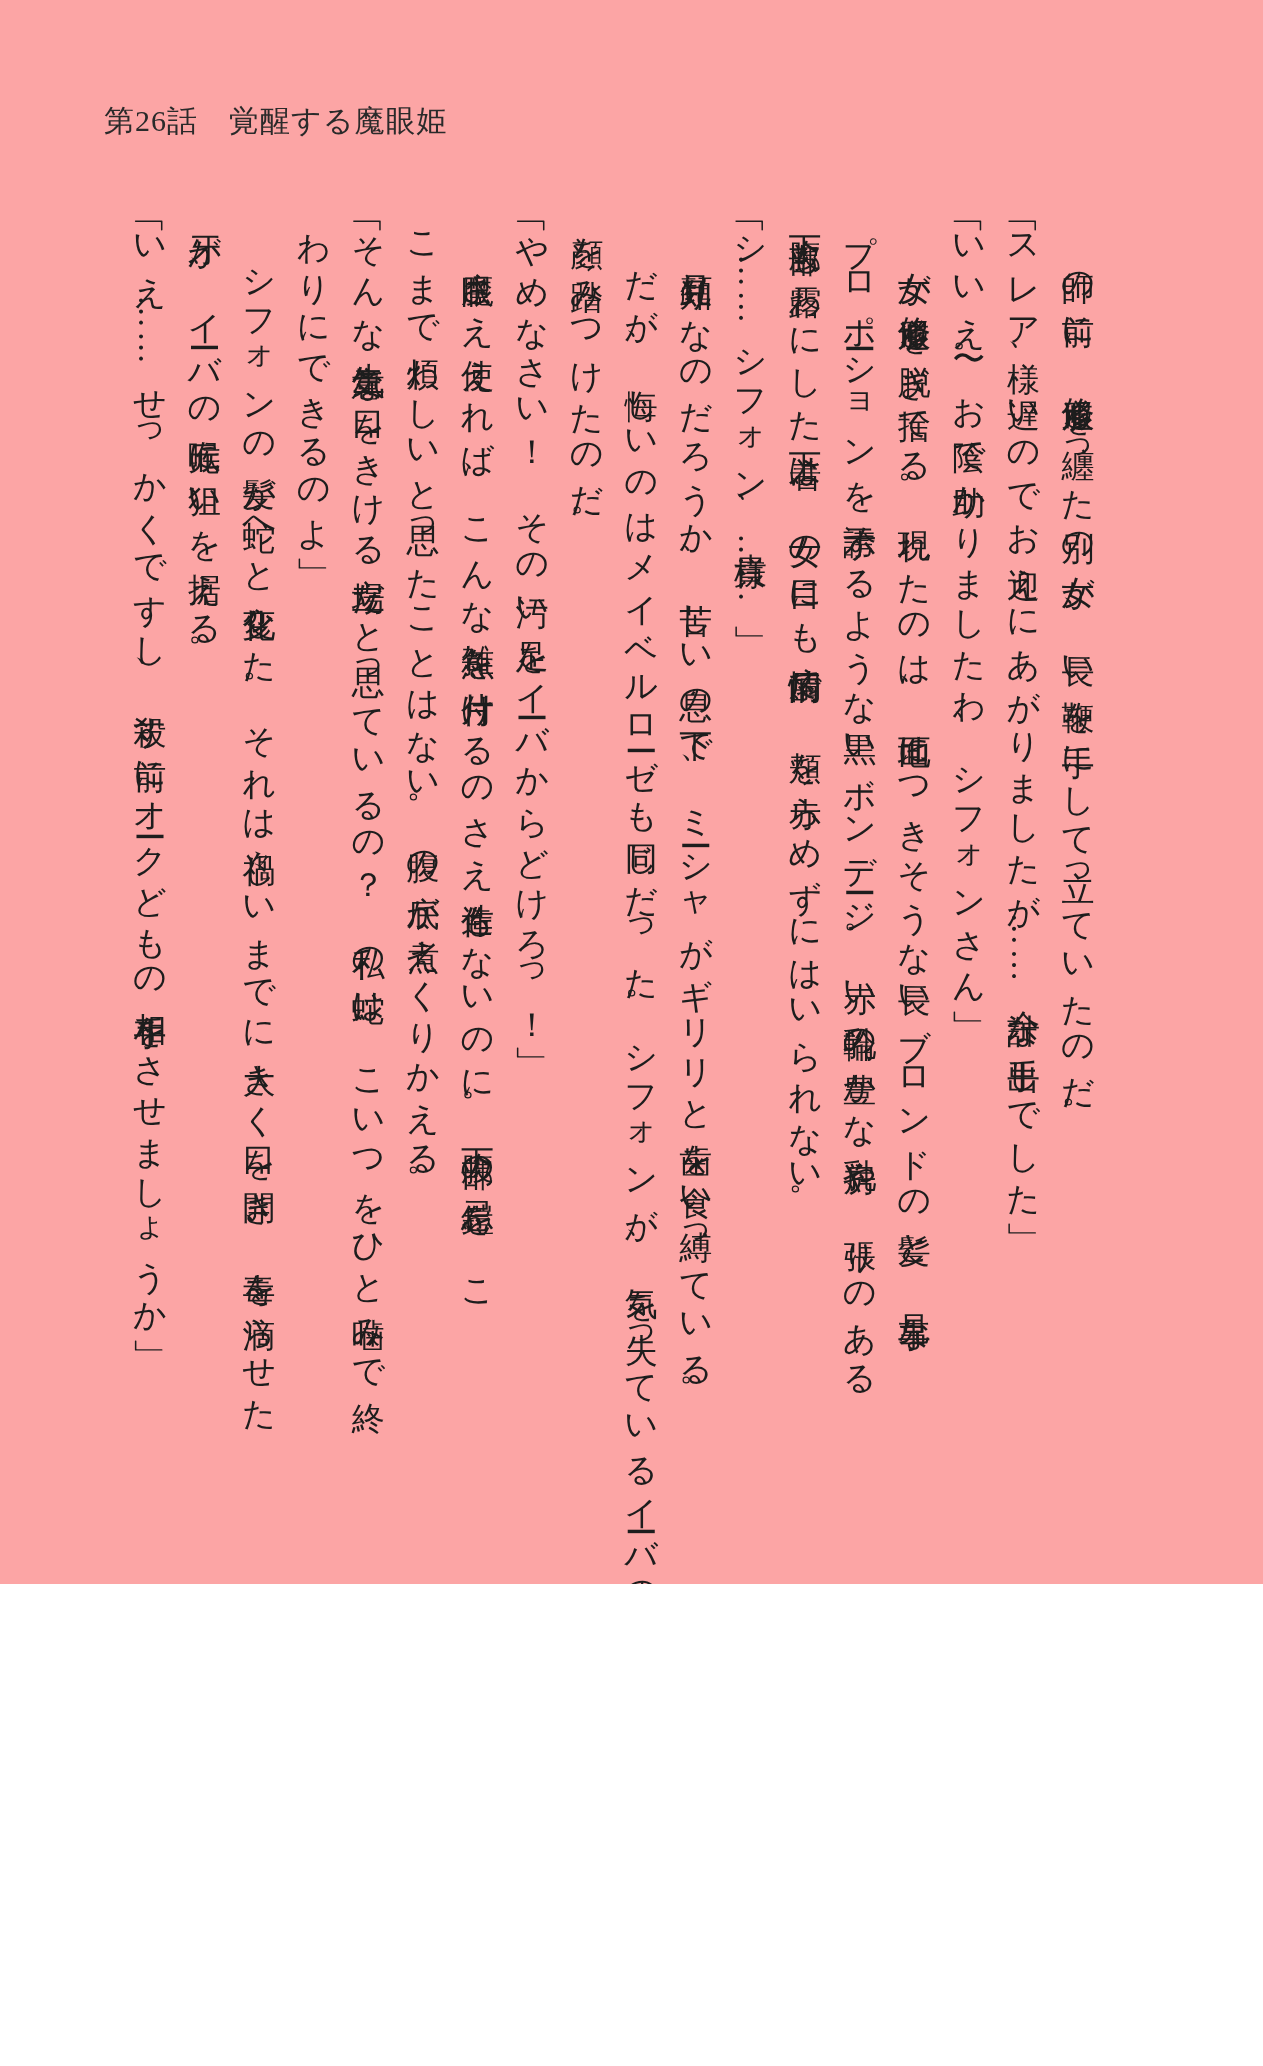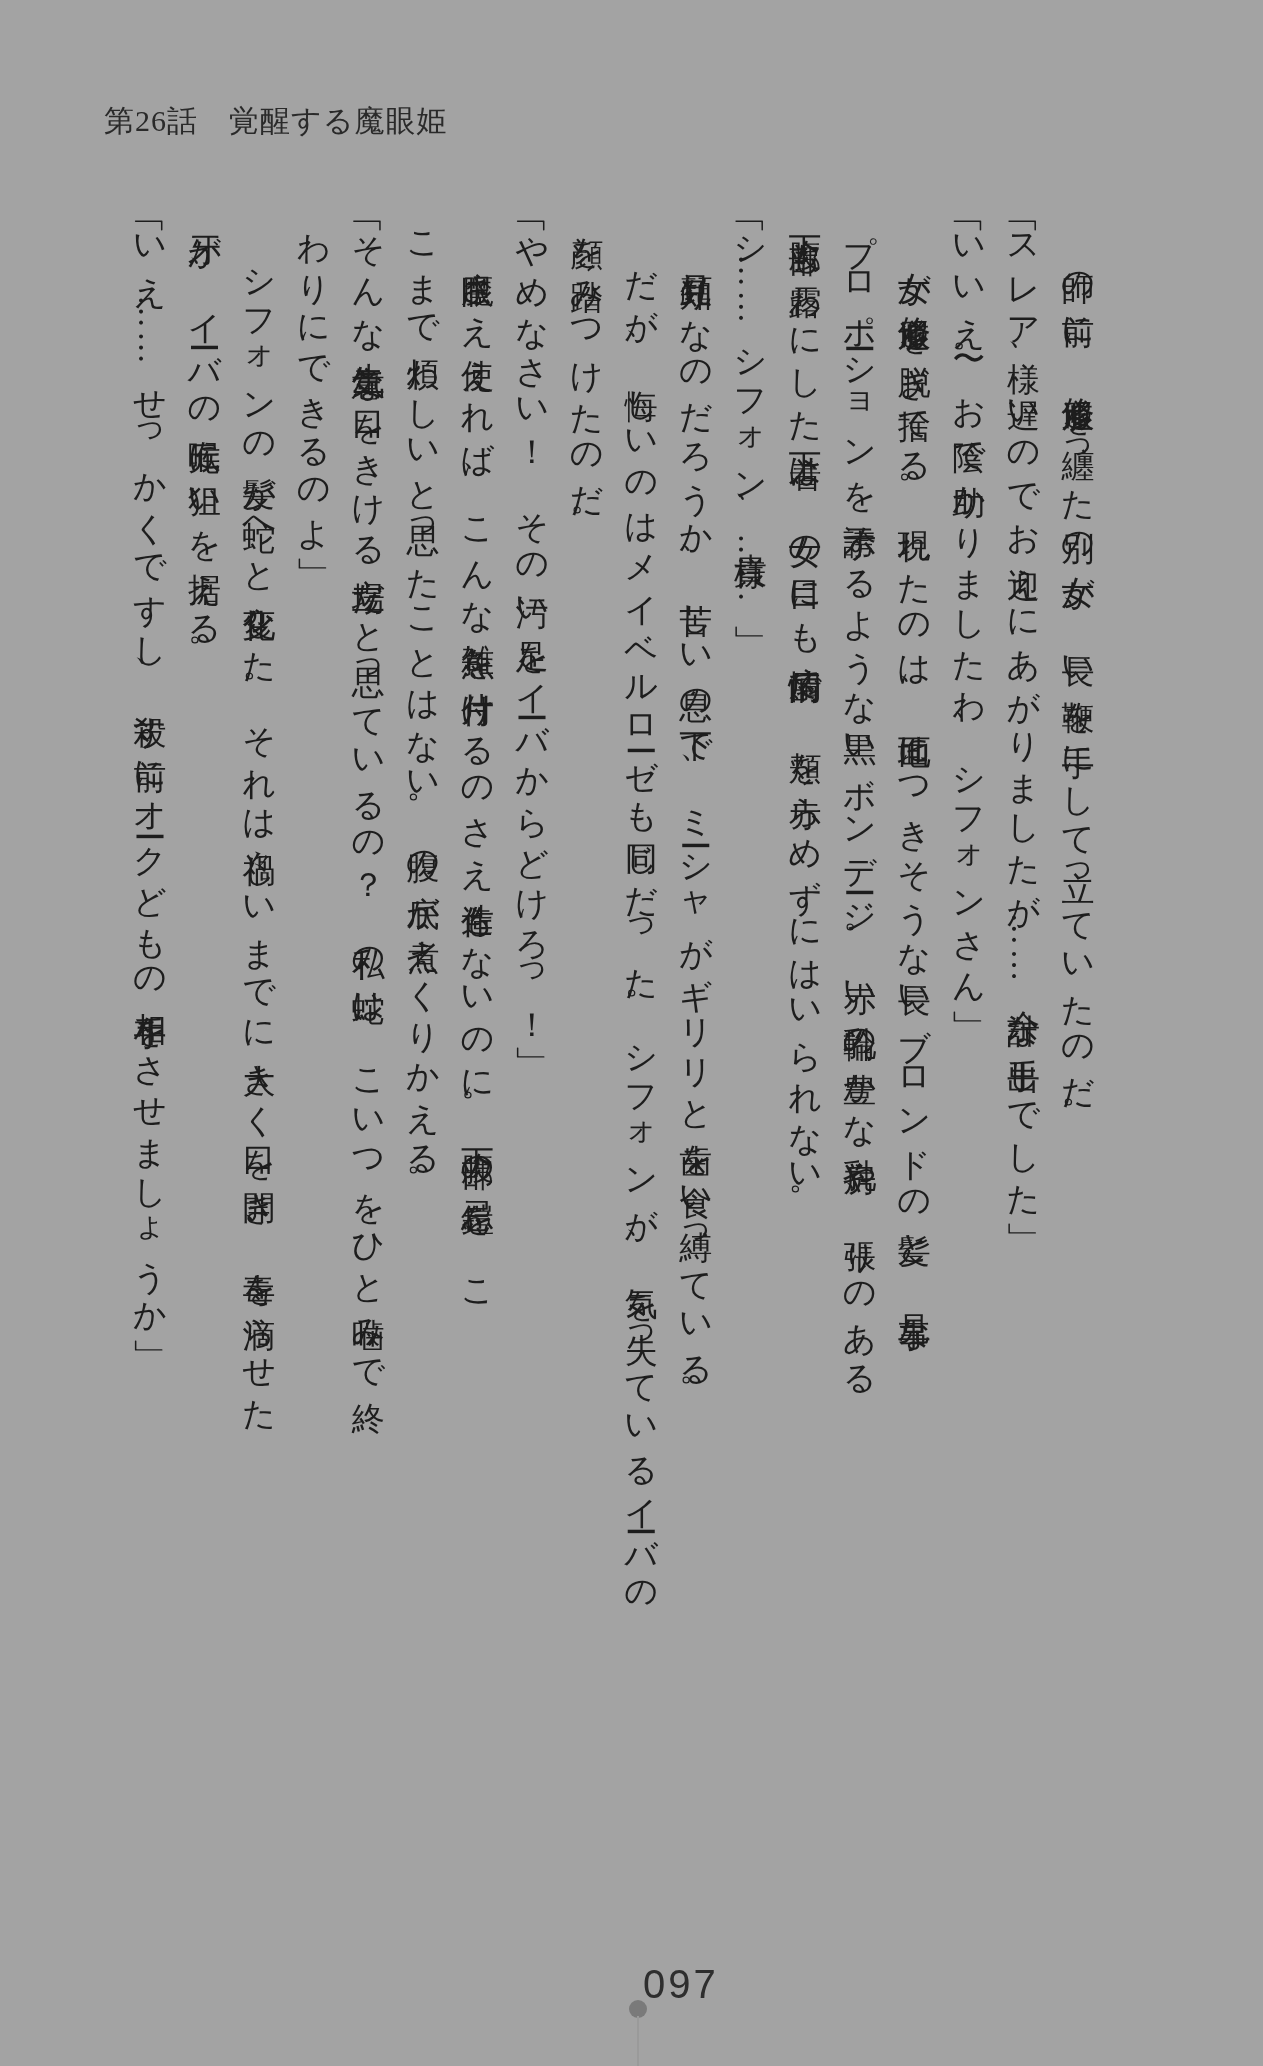--- a/index.html
+++ b/index.html
@@ -3,22 +3,22 @@
 <meta charset="utf-8">
 <style>
   html, body {
     margin: 0;
     padding: 0;
     background: #ffffff;
   }
   .page {
     position: relative;
     width: 1263px;
-    height: 2066px;
-    background: #a3a3a3;
+    height: 1584px;
+    background: #fca5a5;
     overflow: hidden;
     font-family: "Liberation Serif", "DejaVu Serif", serif;
   }
   
   .chapter-header {
     position: absolute;
     top: 101px;
     left: 104px;
     font-size: 30px;
     letter-spacing: 1px;

